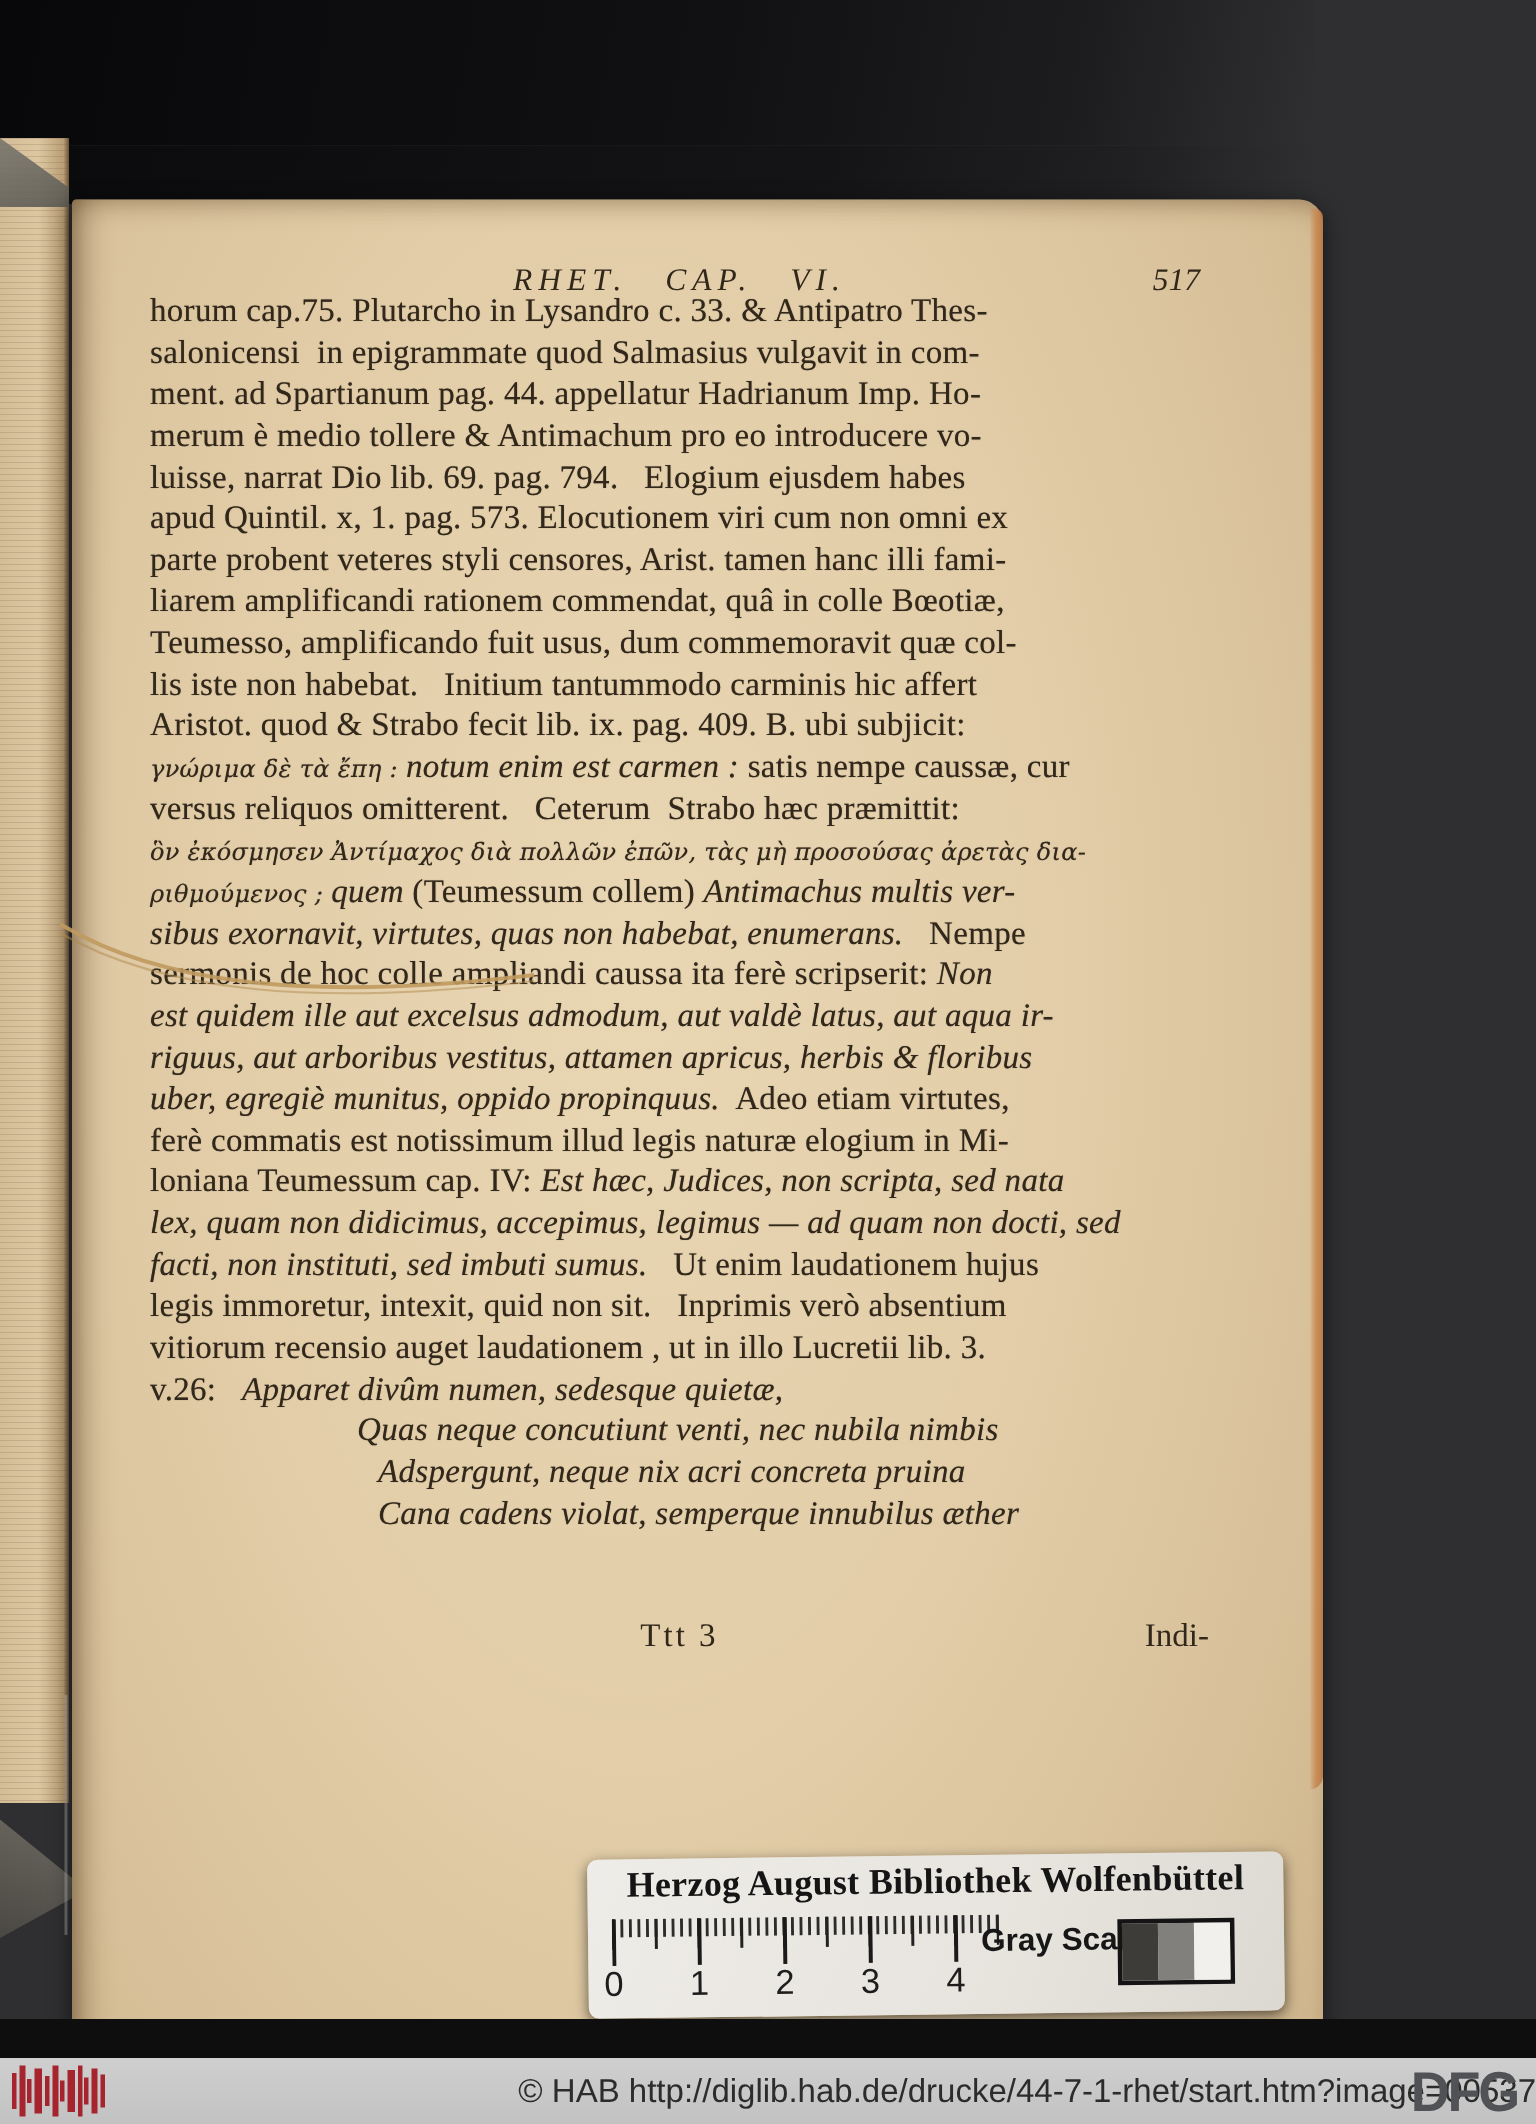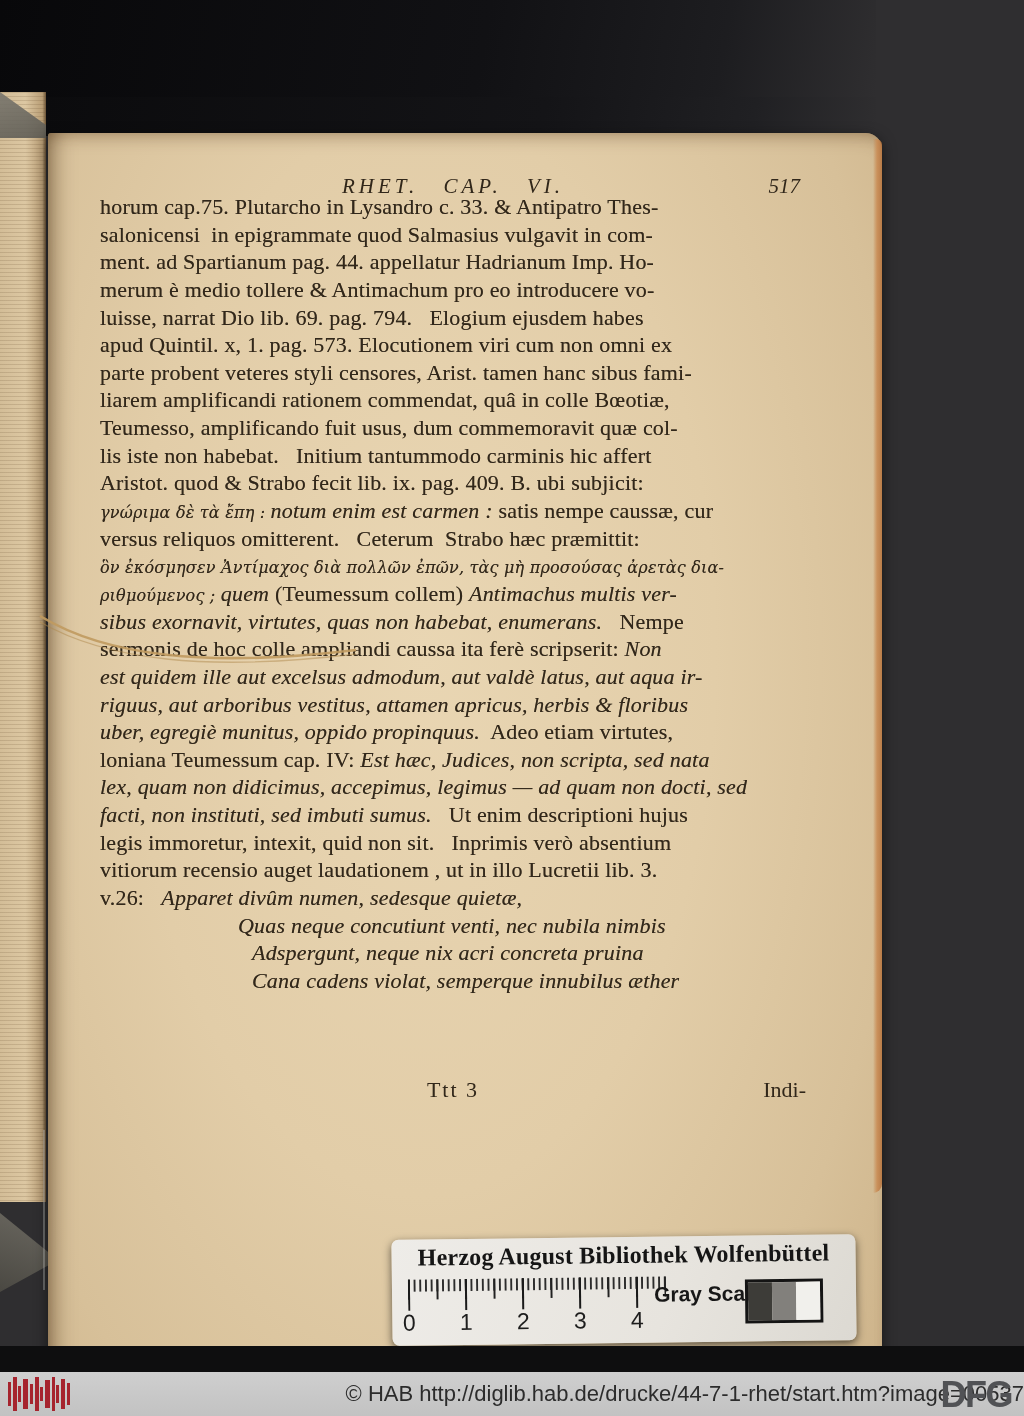--- a/index.html
+++ b/index.html
@@ -112,37 +112,38 @@
       <span class="ph-title">RHET. CAP. VI.</span>
       <span class="ph-num">517</span>
     </div>
     <div class="textblock">
         <div class="tl ind0"><span class="st-r">horum cap.75. Plutarcho in Lysandro c. 33. &amp; Antipatro Thes-</span></div>
         <div class="tl ind0"><span class="st-r">salonicensi  in epigrammate quod Salmasius vulgavit in com-</span></div>
         <div class="tl ind0"><span class="st-r">ment. ad Spartianum pag. 44. appellatur Hadrianum Imp. Ho-</span></div>
         <div class="tl ind0"><span class="st-r">merum è medio tollere &amp; Antimachum pro eo introducere vo-</span></div>
         <div class="tl ind0"><span class="st-r">luisse, narrat Dio lib. 69. pag. 794.   Elogium ejusdem habes</span></div>
         <div class="tl ind0"><span class="st-r">apud Quintil. x, 1. pag. 573. Elocutionem viri cum non omni ex</span></div>
-        <div class="tl ind0"><span class="st-r">parte probent veteres styli censores, Arist. tamen hanc sibus fami-</span></div>
+        <div class="tl ind0"><span class="st-r">parte probent veteres styli censores, Arist. tamen hanc illi fami-</span></div>
         <div class="tl ind0"><span class="st-r">liarem amplificandi rationem commendat, quâ in colle Bœotiæ,</span></div>
         <div class="tl ind0"><span class="st-r">Teumesso, amplificando fuit usus, dum commemoravit quæ col-</span></div>
         <div class="tl ind0"><span class="st-r">lis iste non habebat.   Initium tantummodo carminis hic affert</span></div>
         <div class="tl ind0"><span class="st-r">Aristot. quod &amp; Strabo fecit lib. ix. pag. 409. B. ubi subjicit:</span></div>
         <div class="tl ind0"><span class="st-g">γνώριμα δὲ τὰ ἔπη : </span><span class="st-i">notum enim est carmen : </span><span class="st-r">satis nempe caussæ, cur</span></div>
         <div class="tl ind0"><span class="st-r">versus reliquos omitterent.   Ceterum  Strabo hæc præmittit:</span></div>
         <div class="tl ind0"><span class="st-g">ὃν ἐκόσμησεν Ἀντίμαχος διὰ πολλῶν ἐπῶν, τὰς μὴ προσούσας ἀρετὰς δια-</span></div>
         <div class="tl ind0"><span class="st-g">ριθμούμενος ; </span><span class="st-i">quem </span><span class="st-r">(Teumessum collem) </span><span class="st-i">Antimachus multis ver-</span></div>
         <div class="tl ind0"><span class="st-i">sibus exornavit, virtutes, quas non habebat, enumerans.</span><span class="st-r">   Nempe</span></div>
         <div class="tl ind0"><span class="st-r">sermonis de hoc colle ampliandi caussa ita ferè scripserit: </span><span class="st-i">Non</span></div>
         <div class="tl ind0"><span class="st-i">est quidem ille aut excelsus admodum, aut valdè latus, aut aqua ir-</span></div>
         <div class="tl ind0"><span class="st-i">riguus, aut arboribus vestitus, attamen apricus, herbis &amp; floribus</span></div>
         <div class="tl ind0"><span class="st-i">uber, egregiè munitus, oppido propinquus.</span><span class="st-r">  Adeo etiam virtutes,</span></div>
+        <div class="tl ind0"><span class="st-r">ferè commatis est notissimum illud legis naturæ elogium in Mi-</span></div>
         <div class="tl ind0"><span class="st-r">loniana Teumessum cap. IV: </span><span class="st-i">Est hæc, Judices, non scripta, sed nata</span></div>
         <div class="tl ind0"><span class="st-i">lex, quam non didicimus, accepimus, legimus — ad quam non docti, sed</span></div>
-        <div class="tl ind0"><span class="st-i">facti, non instituti, sed imbuti sumus.</span><span class="st-r">   Ut enim descriptioni hujus</span></div>
+        <div class="tl ind0"><span class="st-i">facti, non instituti, sed imbuti sumus.</span><span class="st-r">   Ut enim laudationem hujus</span></div>
         <div class="tl ind0"><span class="st-r">legis immoretur, intexit, quid non sit.   Inprimis verò absentium</span></div>
         <div class="tl ind0"><span class="st-r">vitiorum recensio auget laudationem , ut in illo Lucretii lib. 3.</span></div>
         <div class="tl ind0"><span class="st-r">v.26:   </span><span class="st-i">Apparet divûm numen, sedesque quietæ,</span></div>
         <div class="tl ind1"><span class="st-i">Quas neque concutiunt venti, nec nubila nimbis</span></div>
         <div class="tl ind2"><span class="st-i">Adspergunt, neque nix acri concreta pruina</span></div>
         <div class="tl ind2"><span class="st-i">Cana cadens violat, semperque innubilus æther</span></div>
       </div>
     <div class="sig-row">
       <span class="sig">Ttt 3</span>
       <span class="catch">Indi-</span>

